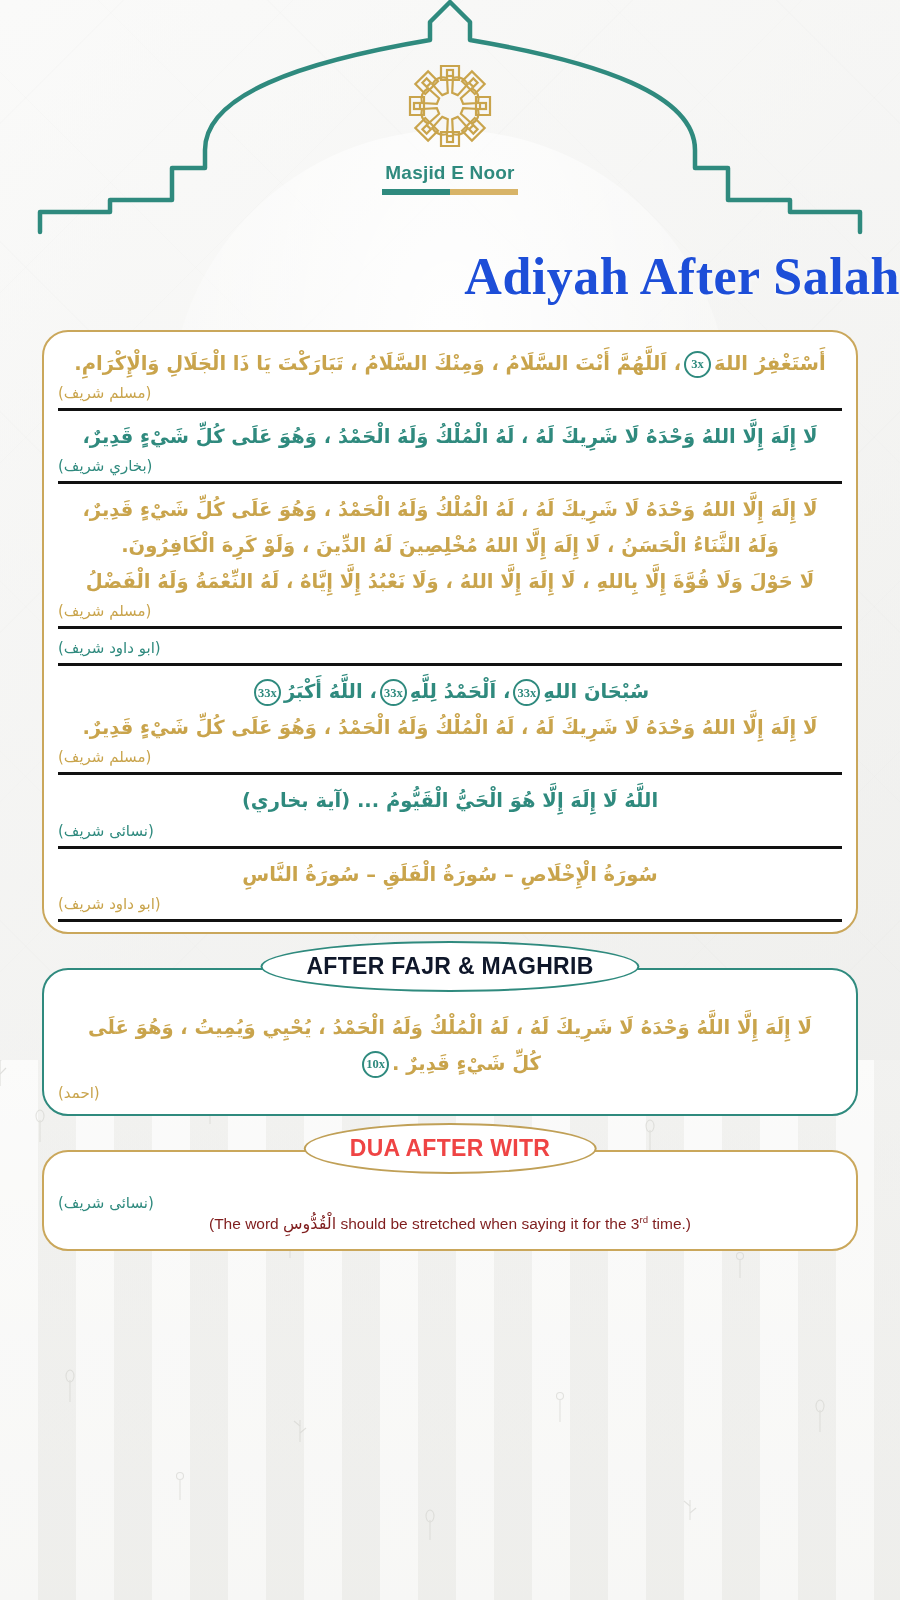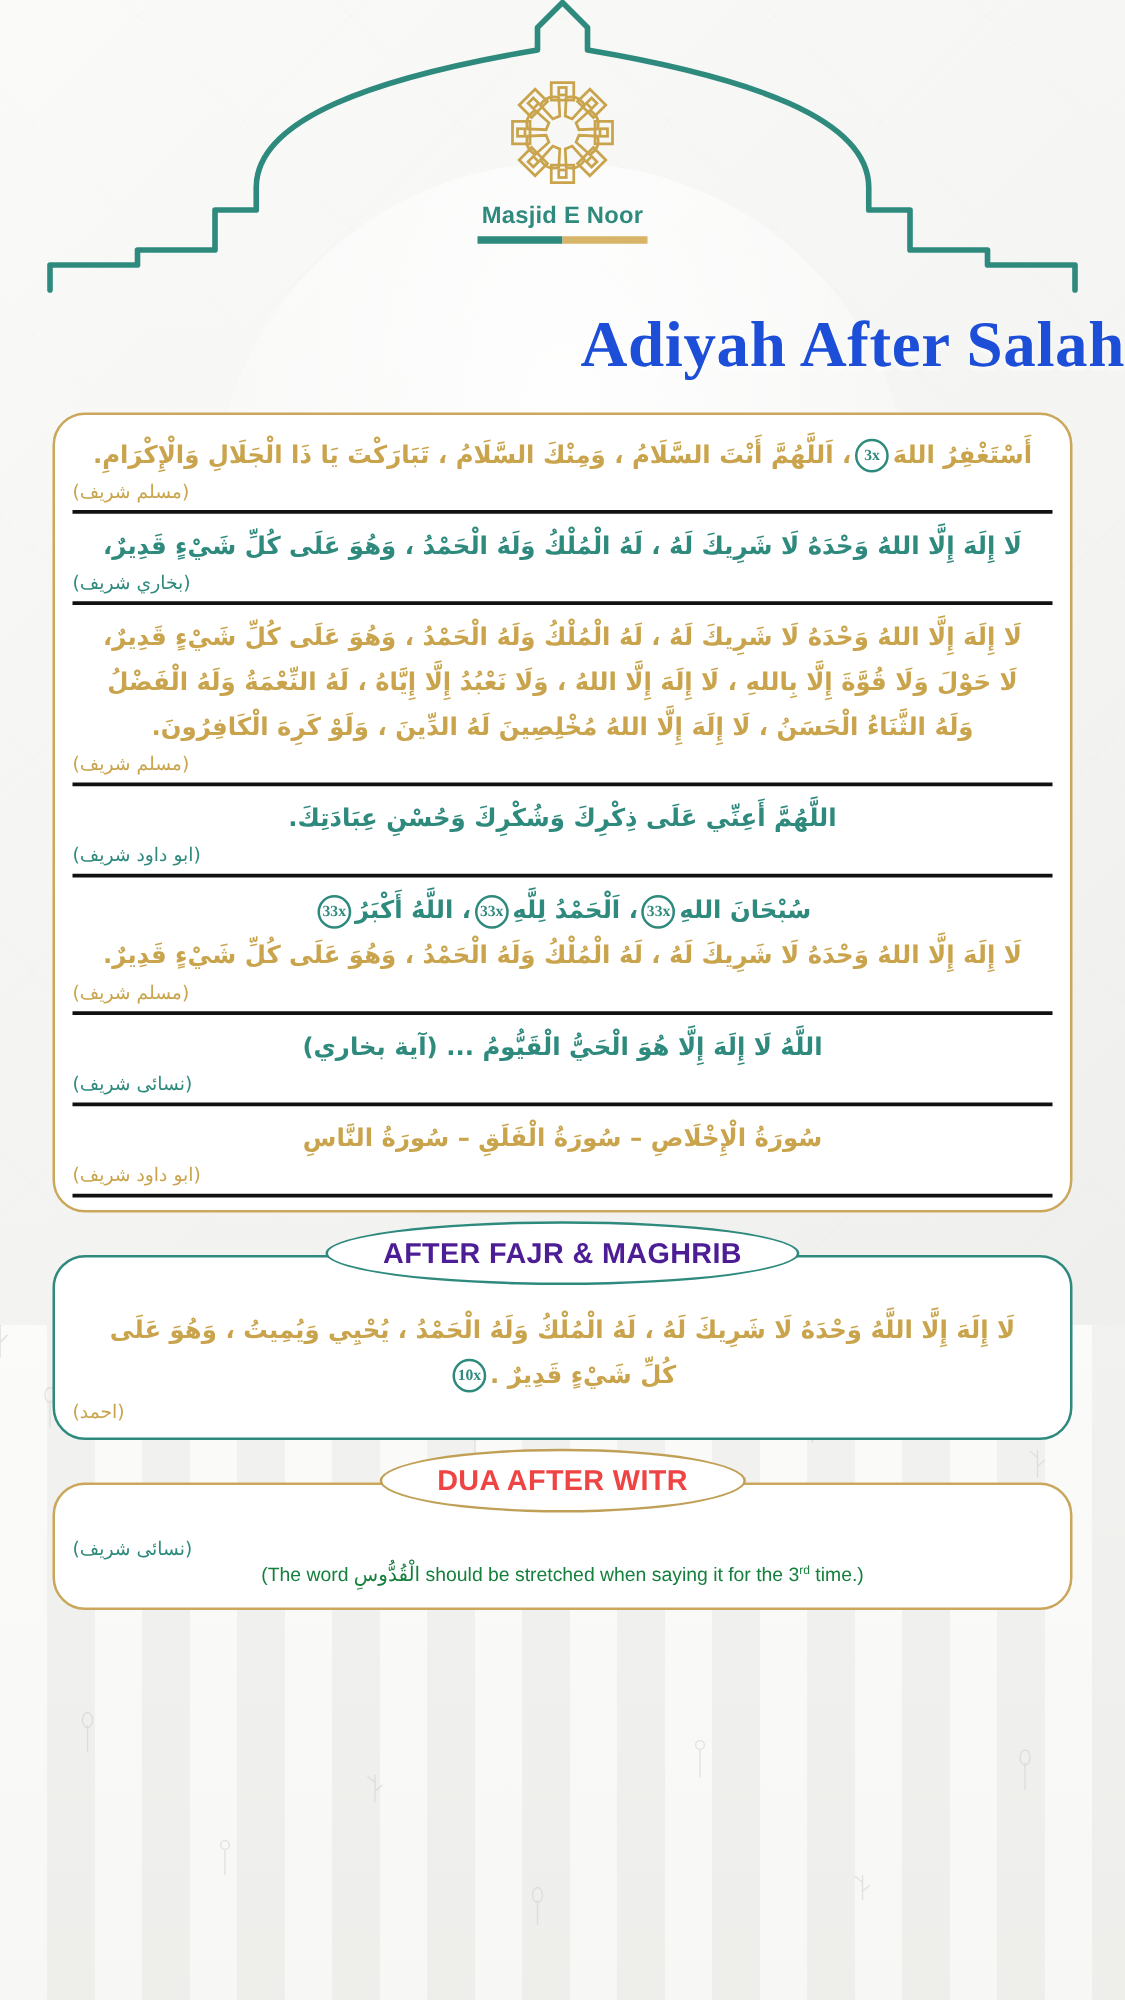--- a/index.html
+++ b/index.html
@@ -128,29 +128,29 @@
   .section { position:relative; z-index:3; margin-top:34px; }
   .pill {
     position:absolute; left:50%; top:-27px; transform:translateX(-50%);
     z-index:5;
     background:#ffffff;
     border-radius:50%/50%;
     padding:10px 44px;
     font-size:23px; font-weight:700; letter-spacing:0.3px;
     white-space:nowrap;
   }
-  .pill-teal { border:2.5px solid #2f8a7e; color:#4c1d95; }
+  .pill-teal { border:2.5px solid #2f8a7e; color:#0f172a; }
   .pill-gold { border:2.5px solid #c0a057; color:#ef4444; }
 
   .section-card { padding:40px 14px 12px 14px; }
 
   .footnote {
     text-align:center;
     font-size:15.5px;
-    color:#15803d;
+    color:#7f1d1d;
     margin-top:2px;
     padding-bottom:4px;
   }
   .footnote .ar {
     font-family:"DejaVu Sans", sans-serif;
     font-size:16px;
   }
   sup { font-size:0.62em; }
 </style>
 </head>
@@ -339,29 +339,28 @@
       <div class="divider"></div>
       <div class="dua-row">
         <div class="dua-text teal"><span>لَا إِلَهَ إِلَّا اللهُ وَحْدَهُ لَا شَرِيكَ لَهُ ، لَهُ الْمُلْكُ وَلَهُ الْحَمْدُ ، وَهُوَ عَلَى كُلِّ شَيْءٍ قَدِيرٌ،</span></div>
         <div class="src-wrap">
           <div class="src teal">(بخاري شريف)</div>
         </div>
       </div>
       <div class="divider"></div>
       <div class="dua-row">
         <div class="dua-text gold"><span>لَا إِلَهَ إِلَّا اللهُ وَحْدَهُ لَا شَرِيكَ لَهُ ، لَهُ الْمُلْكُ وَلَهُ الْحَمْدُ ، وَهُوَ عَلَى كُلِّ شَيْءٍ قَدِيرٌ،</span></div>
+        <div class="dua-text gold"><span>وَلَهُ الثَّنَاءُ الْحَسَنُ ، لَا إِلَهَ إِلَّا اللهُ مُخْلِصِينَ لَهُ الدِّينَ ، وَلَوْ كَرِهَ الْكَافِرُونَ.</span></div>
         <div class="dua-text gold"><span>لَا حَوْلَ وَلَا قُوَّةَ إِلَّا بِاللهِ ، لَا إِلَهَ إِلَّا اللهُ ، وَلَا نَعْبُدُ إِلَّا إِيَّاهُ ، لَهُ النِّعْمَةُ وَلَهُ الْفَضْلُ</span></div>
-        <div class="dua-text gold"><span>وَلَهُ الثَّنَاءُ الْحَسَنُ ، لَا إِلَهَ إِلَّا اللهُ مُخْلِصِينَ لَهُ الدِّينَ ، وَلَوْ كَرِهَ الْكَافِرُونَ.</span></div>
         <div class="src-wrap">
           <div class="src gold">(مسلم شريف)</div>
         </div>
       </div>
       <div class="divider"></div>
       <div class="dua-row">
-        <div class="dua-text teal"><span>اللَّهُمَّ أَعِنِّي عَلَى ذِكْرِكَ وَشُكْرِكَ وَحُسْنِ عِبَادَتِكَ.</span></div>
         <div class="src-wrap">
           <div class="src teal">(ابو داود شريف)</div>
         </div>
       </div>
       <div class="divider"></div>
       <div class="dua-row">
         <div class="dua-text teal"><span>سُبْحَانَ اللهِ</span><span class="badge">33x</span><span>، اَلْحَمْدُ لِلَّهِ</span><span class="badge">33x</span><span>، اللَّهُ أَكْبَرُ</span><span class="badge">33x</span></div>
         <div class="dua-text gold"><span>لَا إِلَهَ إِلَّا اللهُ وَحْدَهُ لَا شَرِيكَ لَهُ ، لَهُ الْمُلْكُ وَلَهُ الْحَمْدُ ، وَهُوَ عَلَى كُلِّ شَيْءٍ قَدِيرٌ.</span></div>
         <div class="src-wrap">
           <div class="src gold">(مسلم شريف)</div>

